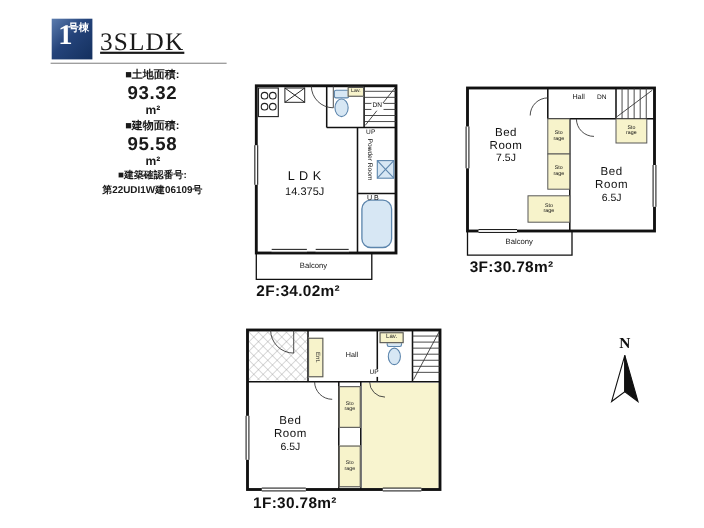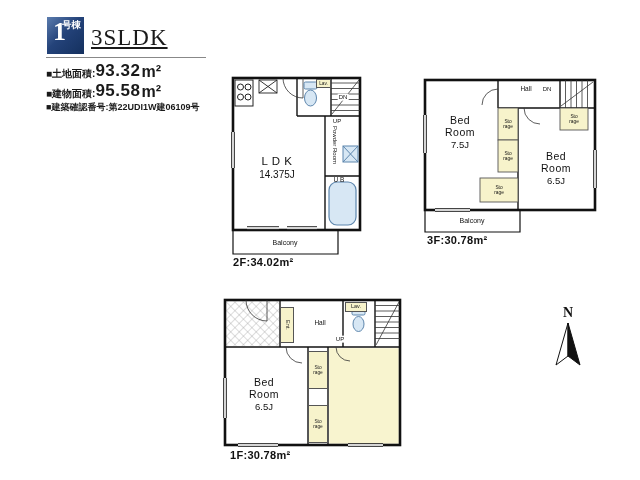--- a/index.html
+++ b/index.html
@@ -10,42 +10,42 @@
   
   .badge { position:absolute; left:47px; top:17px; width:37px; height:37px;
            background:linear-gradient(135deg,#5b7cae 0%,#24437a 45%,#14305e 100%); }
   .badge-num { position:absolute; left:6px; top:2px; font-family:"Liberation Serif",serif;
                font-size:26px; font-weight:bold; color:#fff; line-height:1; }
   .badge-suffix { position:absolute; right:3px; top:2px; font-size:9.5px; color:#fff; font-weight:bold; }
   .page-title { position:absolute; left:91px; top:25px; font-family:"Liberation Serif",serif;
                 font-size:23px; letter-spacing:1px; color:#1a1a1a;text-decoration:underline; }
   .header-rule { position:absolute; left:46px; top:57px; width:160px; border-top:1px solid #888; }
   .details { position:absolute; left:46px; top:61px; width:185px; }
-  .dline { display:flex; align-items:flex-end; margin-bottom:0px; }
+  .dline { display:flex; align-items:center; margin-bottom:0px;flex-direction:column; }
   .dlab { font-size:10px; font-weight:bold; }
   .dval { font-size:17px; font-weight:bold; letter-spacing:0.5px; }
-  .dunit { font-size:16px; font-weight:bold; margin-left:1px; }
+  .dunit { font-size:11px; font-weight:bold; margin-left:1px; }
   .dsmall { font-size:9px; font-weight:bold; }
   .ddate { font-size:9px; padding-left:56px; margin-top:1px; }
 
   
   .floor { position:absolute; }
   .plan-svg { position:absolute; left:0; top:0; }
   .lbl { position:absolute; transform:translate(-50%,-50%); text-align:center;
          white-space:pre-line; line-height:1.12; color:#111; }
   .lbl.bg { background:#fff; padding:0 1px; }
   .room-name { font-size:10.5px; letter-spacing:0.5px; }
   .room-size { font-size:9.5px; }
   .tiny { font-size:6px; }
   .micro { font-size:4.8px; line-height:1.05; }
   .ybox { position:absolute; background:#f7f3cb; border:1px solid #555; display:flex;
           align-items:center; justify-content:center; text-align:center; color:#222;
           white-space:pre-line; line-height:1.05; }
   .vtext { writing-mode:vertical-rl; text-orientation:mixed; }
-  .caption { position:absolute; font-weight:bold; font-size:11px; color:#111; letter-spacing:0.3px; }
+  .caption { position:absolute; font-weight:bold; font-size:14px; color:#111; letter-spacing:0.3px; }
 
   
   .compass { position:absolute; text-align:center; }
   .compass-n { font-family:"Liberation Serif",serif; font-weight:bold; font-size:14px; color:#111; }
 </style>
 </head>
 <body>
 
 <div class="sheet">
 

